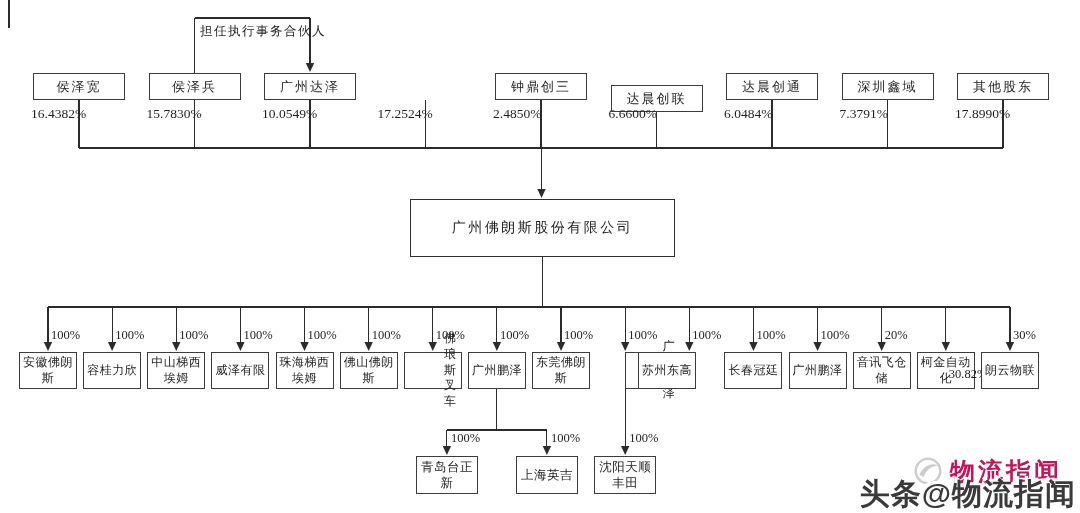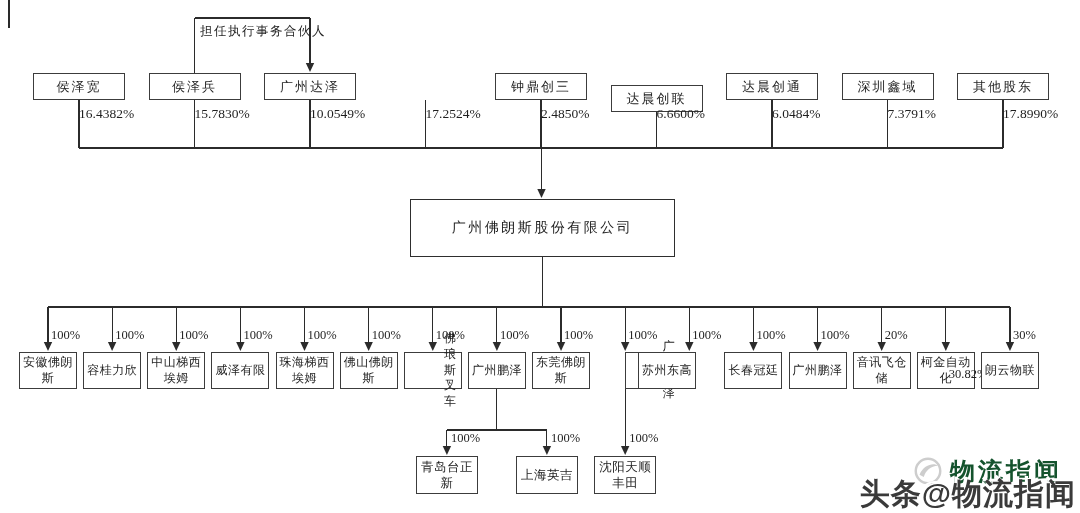--- a/index.html
+++ b/index.html
@@ -2,32 +2,32 @@
 <html><head>
 <meta charset="utf-8">
 <style>
   html,body{margin:0;padding:0;background:#ffffff;}
   #stage{position:relative;width:1080px;height:513px;background:#ffffff;overflow:hidden;
          font-family:"Liberation Serif","DejaVu Serif",serif;color:#1f1f1f;text-decoration:underline;}
   #connectors{position:absolute;left:0;top:0;width:1080px;height:513px;}
   .box{position:absolute;border:1px solid #3c3c3c;background:#fff;display:flex;
        align-items:center;justify-content:center;text-align:center;box-sizing:border-box;}
   .shbox{width:92px;height:27px;font-size:13px;letter-spacing:2px;}
-  .shpct{position:absolute;width:92px;font-size:13.5px;text-align:left;white-space:nowrap;margin-left:48px;}
+  .shpct{position:absolute;width:92px;font-size:13.5px;text-align:left;white-space:nowrap;}
   .pbox{position:absolute;left:410px;top:199px;width:265px;height:58px;border:1.5px solid #2e2e2e;
         background:#fff;display:flex;align-items:center;justify-content:center;
         font-size:14px;letter-spacing:2.5px;box-sizing:border-box;}
   .subbox{width:58px;height:37px;font-size:12px;line-height:1.32;letter-spacing:0.5px;padding:1px 2px;}
   .subpct{position:absolute;font-size:12.5px;white-space:nowrap;}
   .gbox{width:62px;height:38px;font-size:12.5px;line-height:1.32;letter-spacing:0.5px;padding:1px 2px;}
   .note{position:absolute;left:200px;top:23px;font-size:12.5px;letter-spacing:1.5px;white-space:nowrap;}
   #artifact{position:absolute;left:8px;top:0;width:2px;height:28px;background:#2a2a2a;}
   #watermark{position:absolute;right:4px;bottom:4px;text-align:right;line-height:1;}
   .wm-faint{display:flex;align-items:center;justify-content:flex-end;gap:6px;
-            color:#14532d;font-size:25px;font-weight:bold;letter-spacing:3px;
+            color:#be185d;font-size:25px;font-weight:bold;letter-spacing:3px;
             font-family:"Liberation Sans","DejaVu Sans",sans-serif;margin-bottom:-8px;margin-right:14px;}
   .wm-bold{color:#3a3a3a;font-size:30px;font-weight:bold;letter-spacing:1px;
            font-family:"Liberation Sans","DejaVu Sans",sans-serif;
            text-shadow:-3px -3px 0 #ffffff,-1px -1px 0 #ffffff;}
 </style>
 </head>
 <body>
 
 <div id="stage">
   <svg id="connectors" width="1080" height="513" viewBox="0 0 1080 513">

